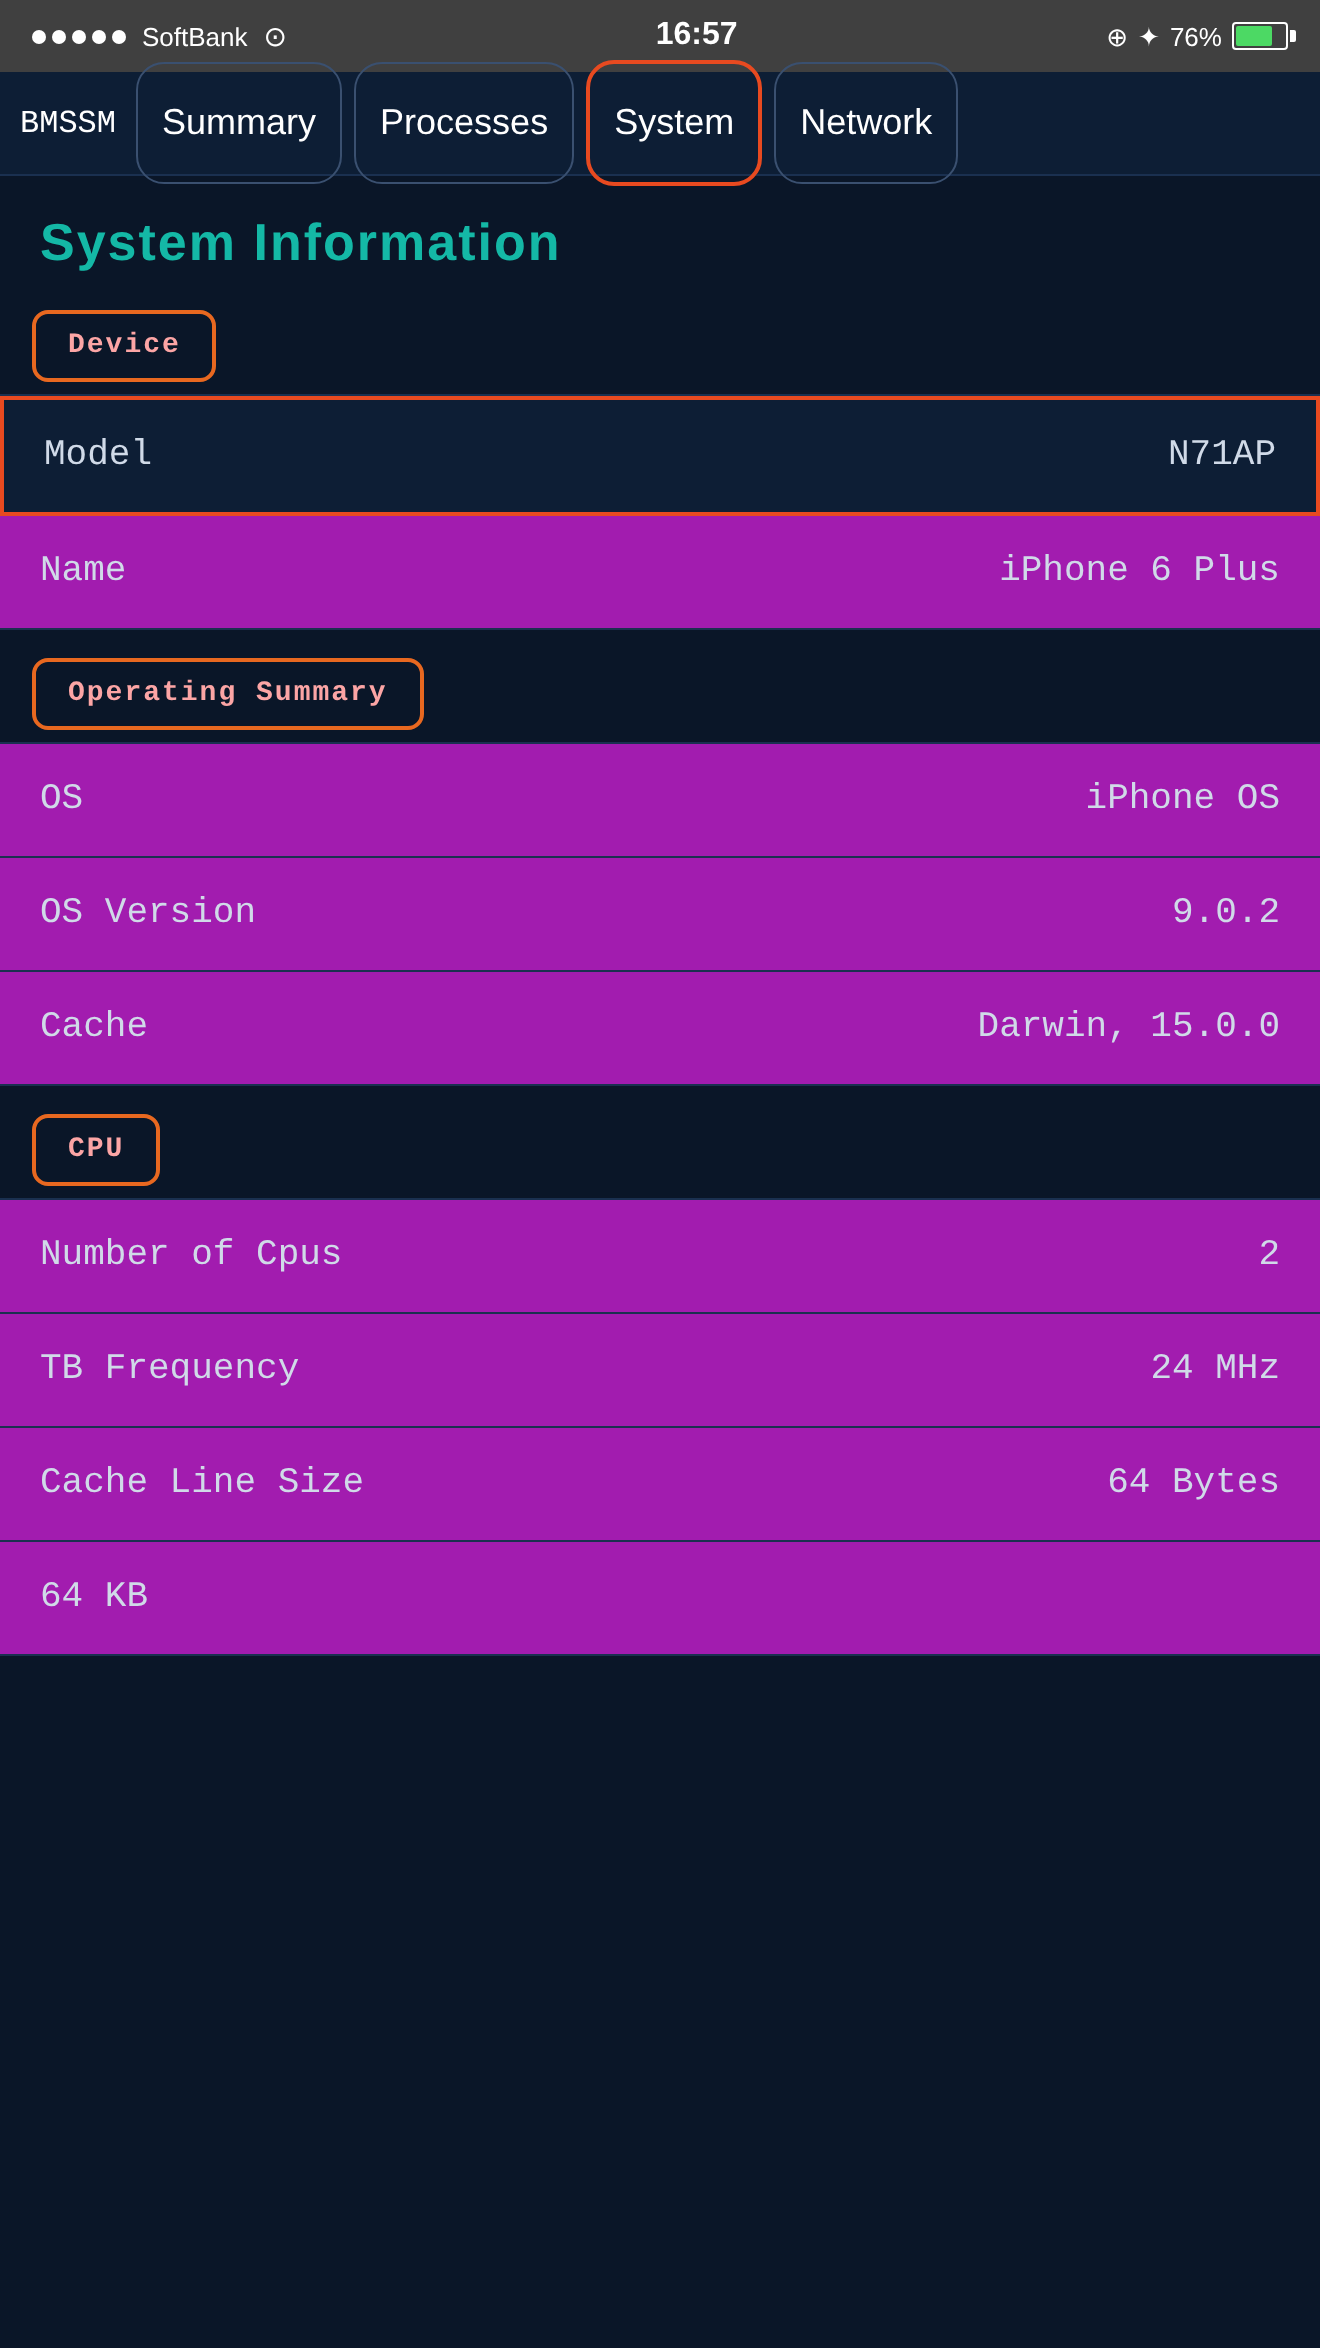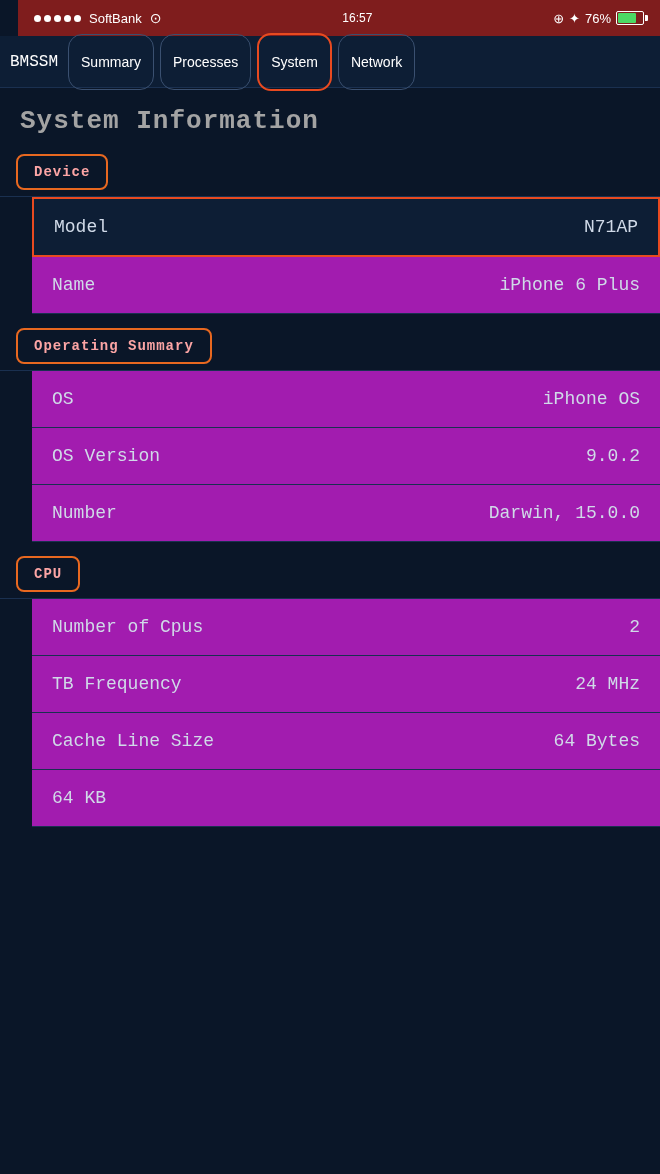--- a/index.html
+++ b/index.html
@@ -16,23 +16,22 @@
       color: #ffffff;
       overflow-x: hidden;
     }
 
     
     .status-bar {
       display: flex;
       justify-content: space-between;
       align-items: center;
       padding: 8px 16px;
-      background-color: #7f1d1d;
+      background-color: #404040;
       height: 36px;
-      margin-left: 18px;
     }
 
     .status-left {
       display: flex;
       align-items: center;
       gap: 4px;
       font-size: 13px;
       font-family: -apple-system, BlinkMacSystemFont, sans-serif;
     }
 
@@ -54,22 +53,22 @@
       color: white;
       margin-left: 4px;
     }
 
     .wifi-icon {
       font-size: 14px;
       margin-left: 4px;
     }
 
     .status-center {
-      font-size: 12px;
-      font-weight: 400;
+      font-size: 16px;
+      font-weight: 700;
       font-family: -apple-system, BlinkMacSystemFont, sans-serif;
       color: white;
     }
 
     .status-right {
       display: flex;
       align-items: center;
       gap: 5px;
       font-size: 13px;
       font-family: -apple-system, BlinkMacSystemFont, sans-serif;
@@ -120,41 +119,41 @@
       font-size: 16px;
       font-weight: normal;
       color: white;
       margin-right: 4px;
       font-family: 'Courier New', Courier, monospace;
     }
 
     .nav-tab {
       padding: 19px 12px;
       border-radius: 14px;
-      font-size: 14px;
+      font-size: 18px;
       font-family: -apple-system, BlinkMacSystemFont, sans-serif;
       color: white;
       border: 1.5px solid #3a5070;
       background: transparent;
       cursor: pointer;
     }
 
     .nav-tab.active {
       border: 2.5px solid #e84a20;
       color: white;
       background: transparent;
     }
 
     
     .page-title {
       padding: 18px 20px 14px 20px;
       font-size: 26px;
       font-weight: bold;
-      color: #a3a3a3;
-      font-family: Liberation Mono, monospace;
+      color: #14b8a6;
+      font-family: Liberation Sans, sans-serif;
       letter-spacing: 1px;
     }
 
     
     .section-header {
       margin: 4px 16px 6px 16px;
       padding: 8px 16px;
       border: 2px solid #e86820;
       border-radius: 8px;
       display: inline-block;
@@ -192,21 +191,20 @@
       color: #d0dae8;
       font-family: 'Courier New', Courier, monospace;
     }
 
     .section-wrapper {
       margin-bottom: 10px;
     }
 
     .rows-wrapper {
       border-top: 1px solid #1a3050;
-      padding-left: 32px;
     }
   </style>
 </head>
 <body>
 
 <div class="status-bar">
   <div class="status-left">
     <div class="signal-dots">
       <div class="signal-dot"></div>
       <div class="signal-dot"></div>
@@ -252,21 +250,21 @@
     <div class="section-wrapper"><div class="section-header">Operating Summary</div><div class="rows-wrapper">
         <div class="info-row">
           <span class="info-label">OS</span>
           <span class="info-value">iPhone OS</span>
         </div>
         <div class="info-row">
           <span class="info-label">OS Version</span>
           <span class="info-value">9.0.2</span>
         </div>
         <div class="info-row">
-          <span class="info-label">Number</span>
+          <span class="info-label">Cache</span>
           <span class="info-value">Darwin, 15.0.0</span>
         </div>
       </div></div>
     <div class="section-wrapper"><div class="section-header">CPU</div><div class="rows-wrapper">
         <div class="info-row">
           <span class="info-label">Number of Cpus</span>
           <span class="info-value">2</span>
         </div>
         <div class="info-row">
           <span class="info-label">TB Frequency</span>

